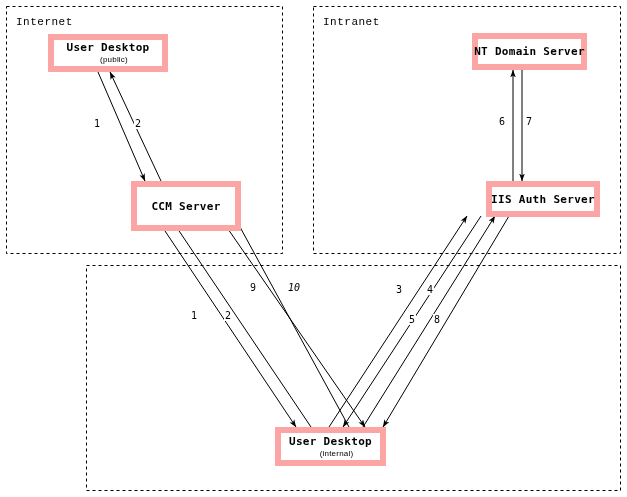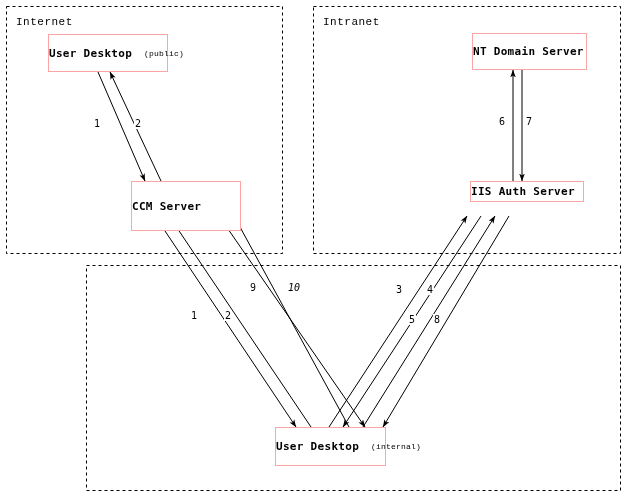--- a/index.html
+++ b/index.html
@@ -16,38 +16,39 @@
     position:absolute;
     font-family:Liberation Mono, monospace;
     font-size:11px;
     color:#000000;
     letter-spacing:0.5px;
     white-space:nowrap;
   }
   .node{
     position:absolute;
     box-sizing:border-box;
-    border:1px solid #fca5a5;
+    border:6px solid #fca5a5;
     background:#ffffff;
     display:flex;
+    flex-direction:column;
     align-items:center;
-    justify-content:space-between;
+    justify-content:center;
     color:#000000;
     z-index:5;
   }
   .node-title{
     font-family:"DejaVu Sans Mono","Liberation Mono",monospace;
     font-size:11px;
     font-weight:bold;
     letter-spacing:0.3px;
     white-space:nowrap;
     line-height:13px;
   }
   .node-sub{
-    font-family:Liberation Mono, monospace;
+    font-family:Liberation Sans, sans-serif;
     font-size:8px;
     letter-spacing:0.2px;
     white-space:nowrap;
     line-height:11px;
     margin-left:12px;
   }
   .flow-label{
     position:absolute;
     font-family:"DejaVu Sans Mono","Liberation Mono",monospace;
     font-size:10px;
@@ -98,21 +99,21 @@
       <div class="node" style="left: 48px; top: 34px; width: 120px; height: 38px;">
         <div class="node-title">User Desktop</div>
         <div class="node-sub">(public)</div>
       </div>
       <div class="node" style="left: 131px; top: 181px; width: 110px; height: 50px;">
         <div class="node-title">CCM Server</div>
       </div>
       <div class="node" style="left: 460px; top: 33px; width: 115px; height: 37px; margin-left: 12px;">
         <div class="node-title">NT Domain Server</div>
       </div>
-      <div class="node" style="left: 470px; top: 181px; width: 114px; height: 21px;">
+      <div class="node" style="left: 486px; top: 181px; width: 114px; height: 36px;">
         <div class="node-title">IIS Auth Server</div>
       </div>
       <div class="node" style="left: 275px; top: 427px; width: 111px; height: 39px;">
         <div class="node-title">User Desktop</div>
         <div class="node-sub">(internal)</div>
       </div>
     </div>
   <div id="flow-labels">
       <div class="flow-label" style="left: 93px; top: 118px;">1</div>
       <div class="flow-label" style="left: 134px; top: 118px;">2</div>

